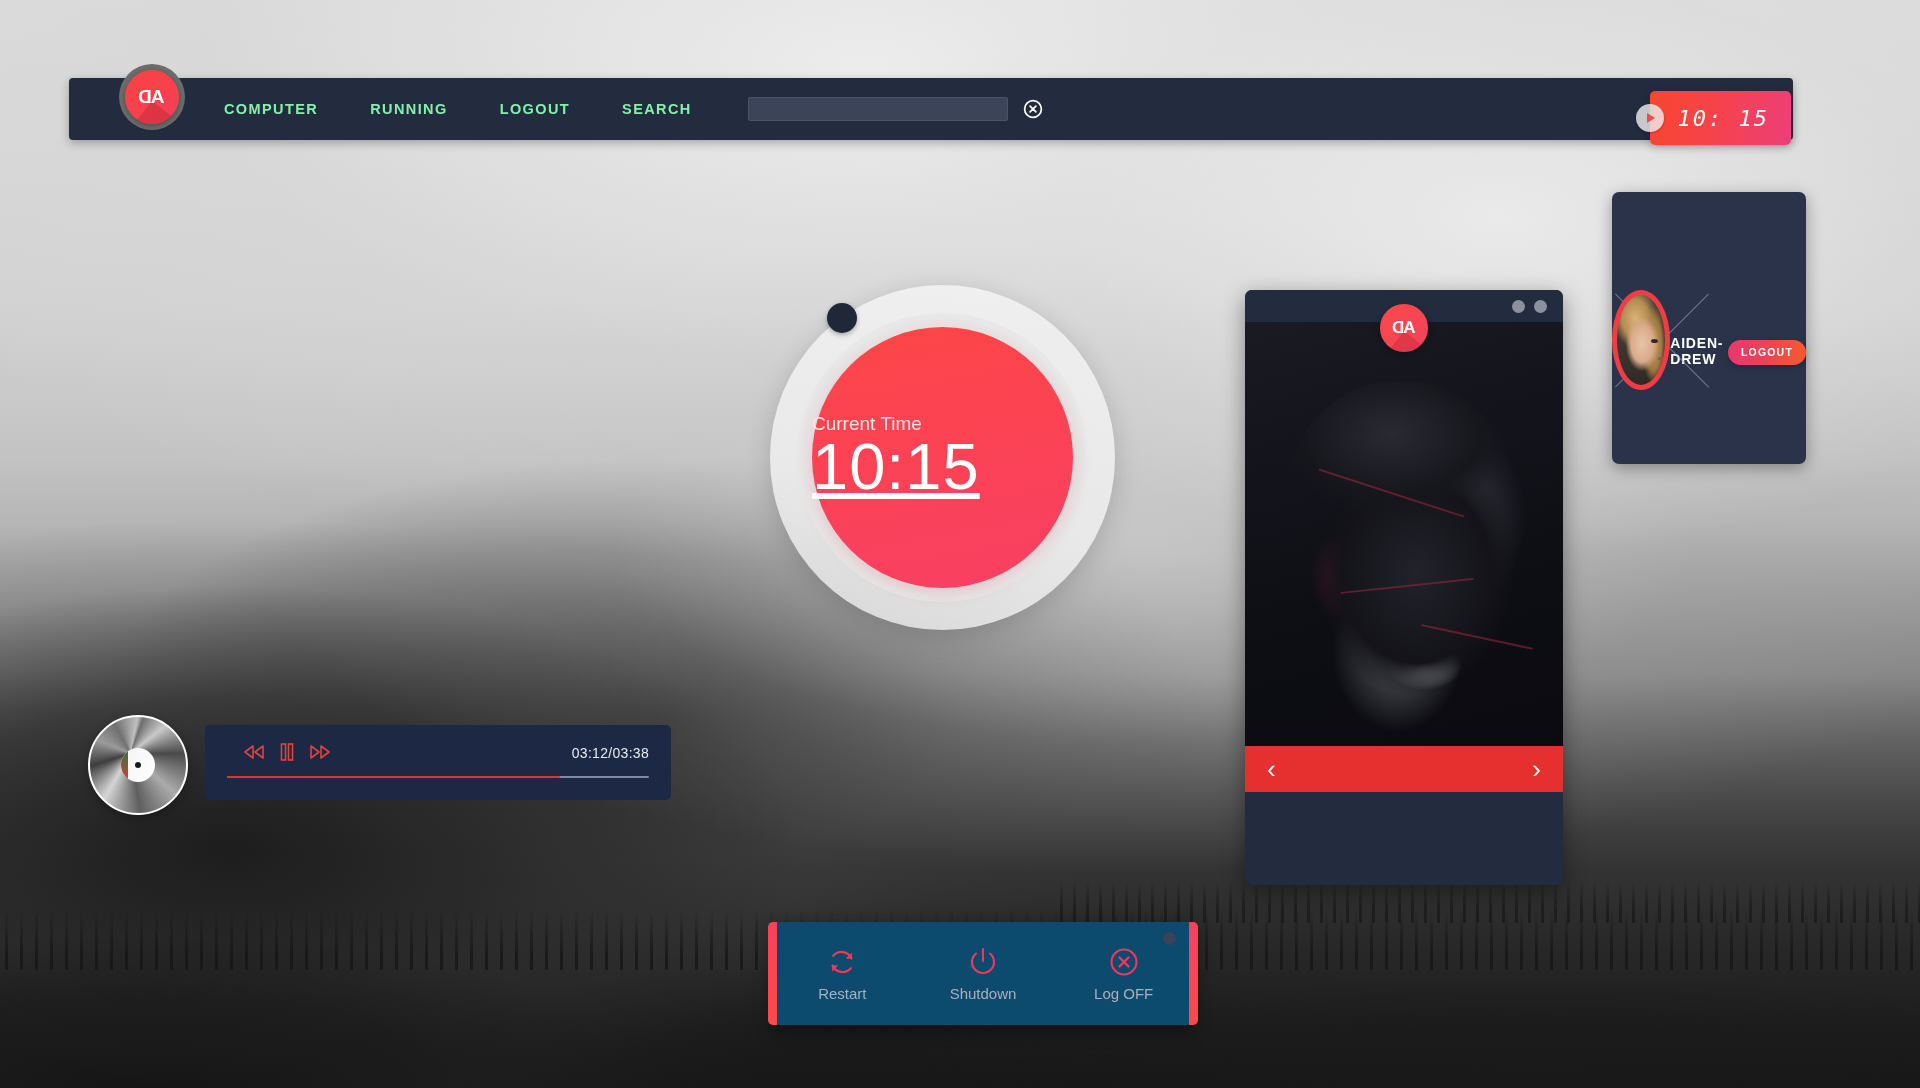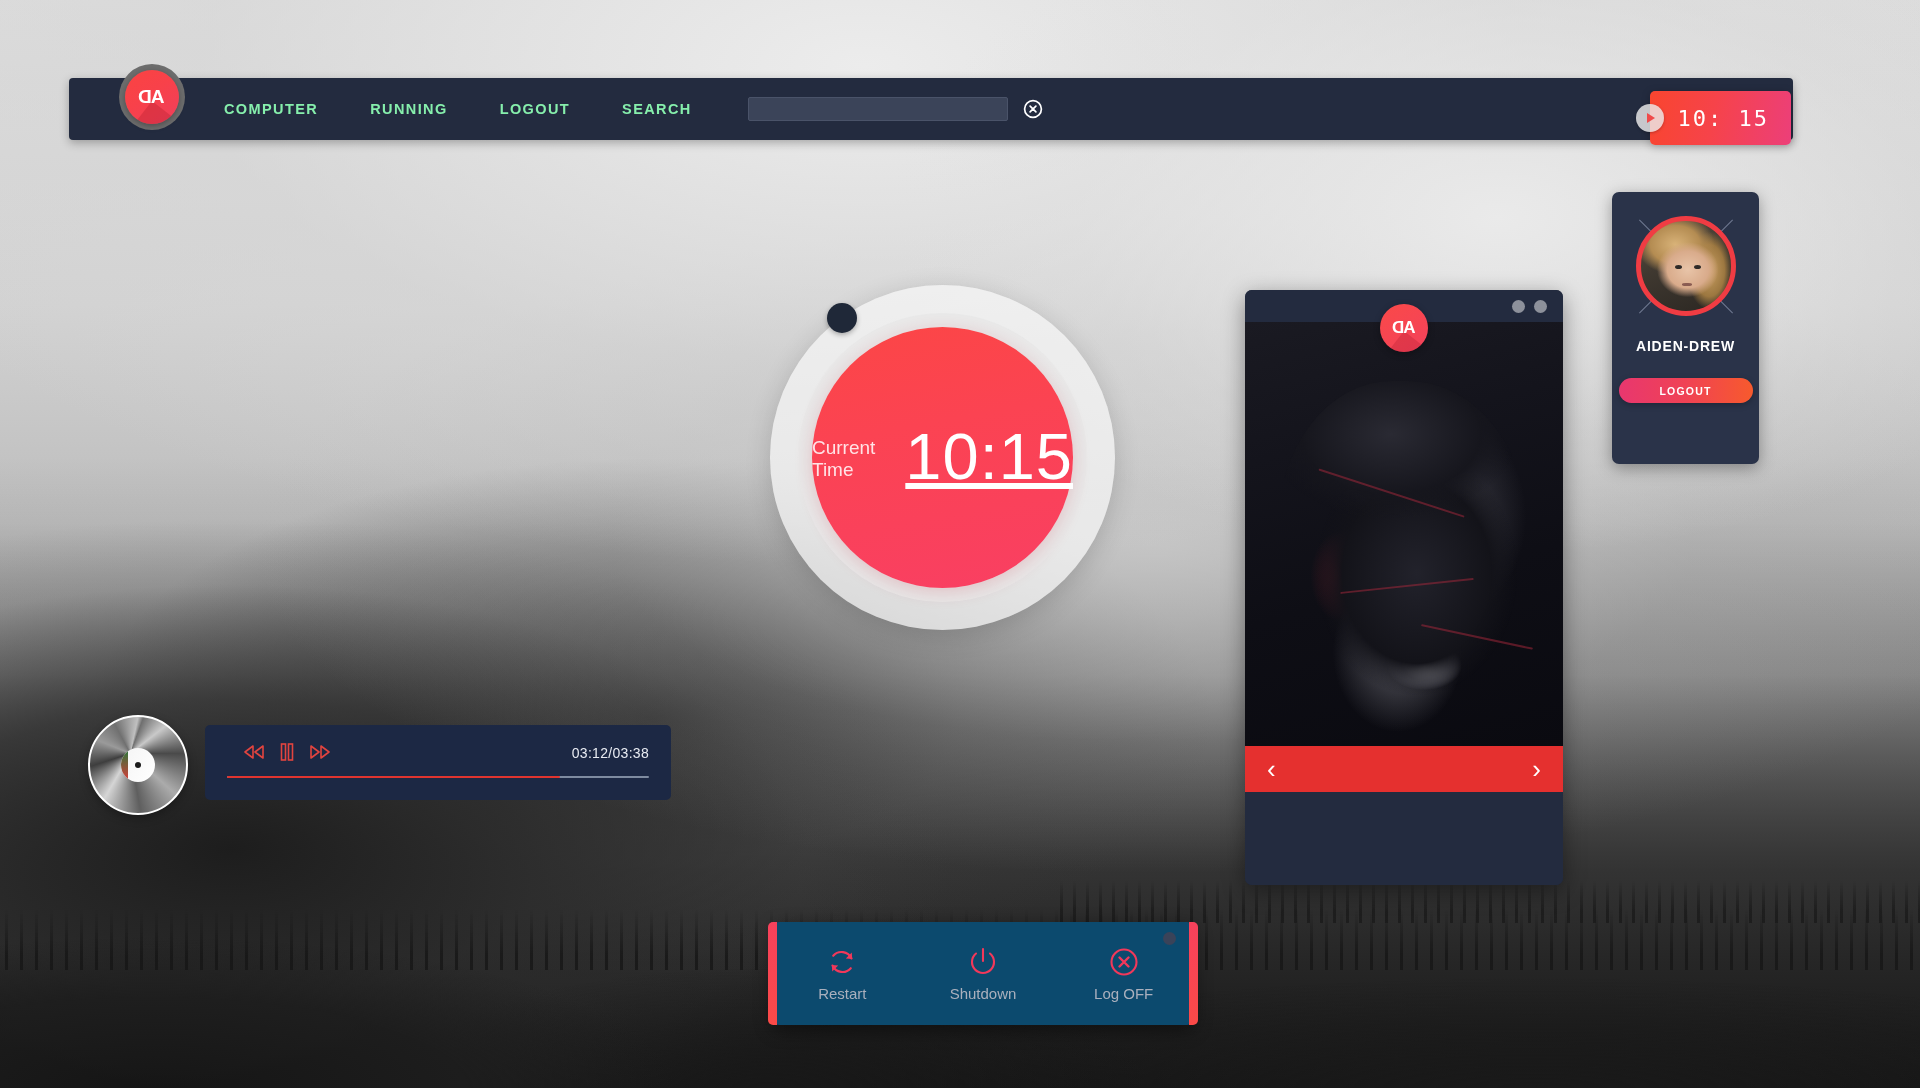--- a/index.html
+++ b/index.html
@@ -115,21 +115,21 @@
     font-family:"Liberation Sans", sans-serif;
     caret-color:#fff;
   }
   #clearbtn {
     margin-left:14px; width:22px; height:22px; cursor:pointer;
     display:flex; align-items:center; justify-content:center;
   }
 
   #clockchip {
     position:absolute; right:2px; top:0; height:80px;
-    display:flex; align-items:center;
+    display:flex; align-items:center;font-style:italic;
   }
   .chip-play {
     width:28px; height:28px; border-radius:50%;
     background:rgba(235,235,235,.82);
     display:flex; align-items:center; justify-content:center;
     margin-right:-14px; z-index:3;
     box-shadow:0 1px 3px rgba(0,0,0,.25);
   }
   .chip-play i {
     width:0;height:0;border-left:8px solid #f04a4a;
@@ -157,21 +157,21 @@
     box-shadow:0 6px 26px rgba(0,0,0,.16);
   }
   .clock-ring2 {
     position:absolute; left:28px; top:28px; right:28px; bottom:28px;
     border-radius:50%; background:rgba(232,232,232,.9);
   }
   .clock-face {
     position:absolute; left:42px; top:42px; right:42px; bottom:42px;
     border-radius:50%;
     background:linear-gradient(170deg,#fc4646 0%, #fb4352 38%, #f93f63 100%);
-    display:flex; flex-direction:row; align-items:center; justify-content:center;
+    display:flex; flex-direction:column; align-items:flex-start; justify-content:center;
     box-shadow:0 4px 18px rgba(200,40,60,.2);
   }
   .clock-label { color:#ffe3e6; font-size:19px; margin-bottom:-2px; font-weight:normal; }
   .clock-time  { color:#fff; font-size:65px; font-weight:normal; letter-spacing:1px; line-height:1.05;text-decoration:underline; }
   .clock-dot {
     position:absolute; left:57px; top:18px;
     width:30px; height:30px; border-radius:50%;
     background:#1f2838;
     box-shadow:0 2px 5px rgba(0,0,0,.3);
   }
@@ -238,24 +238,24 @@
   }
   .mw-arrow { color:#fff; font-size:26px; font-weight:300; cursor:pointer; line-height:1; }
   .mw-footer {
     position:absolute; left:0; right:0; top:502px; bottom:0;
     background:#232b3f;
   }
 
   
   #userpanel {
     position:absolute; left:1612px; top:192px;
-    width:147px; height:272px;
+    width:194px; height:272px;
     background:#2a3349; border-radius:7px;
     box-shadow:0 4px 16px rgba(0,0,0,.35);
-    display:flex; flex-direction:column; align-items:center;
+    display:flex; flex-direction:row; align-items:center;
     padding-top:24px;
   }
   .avatar-wrap { position:relative; width:100px; height:100px; }
   .xline {
     position:absolute; width:132px; height:1px;
     background:rgba(160,170,195,.6); top:50px; left:-16px;
   }
   .xline.a { transform:rotate(45deg); }
   .xline.b { transform:rotate(-45deg); }
   .avatar {

